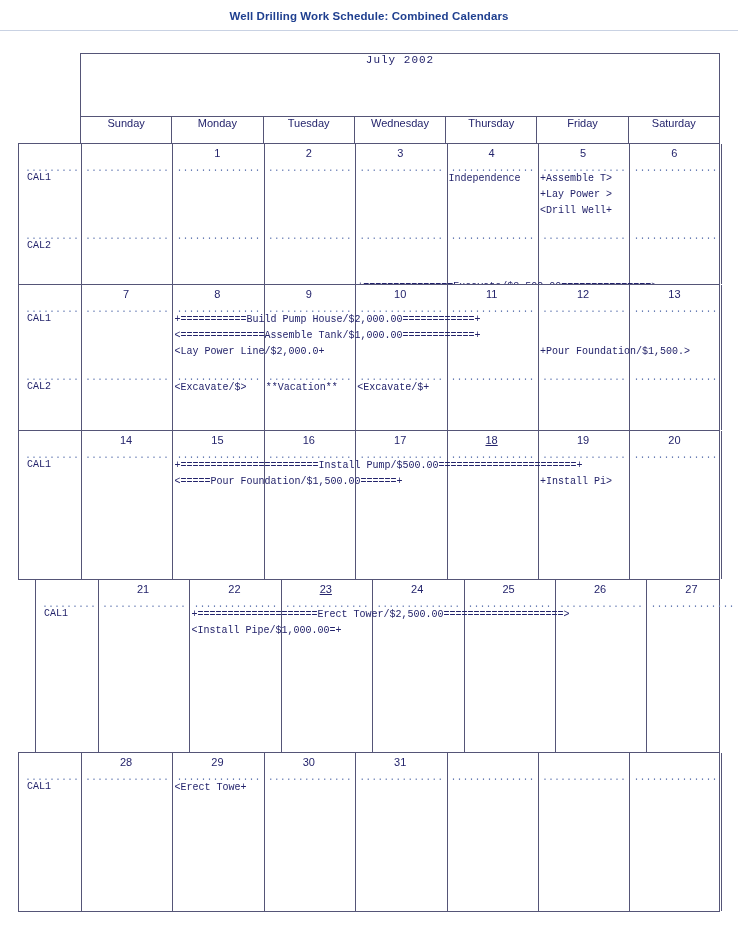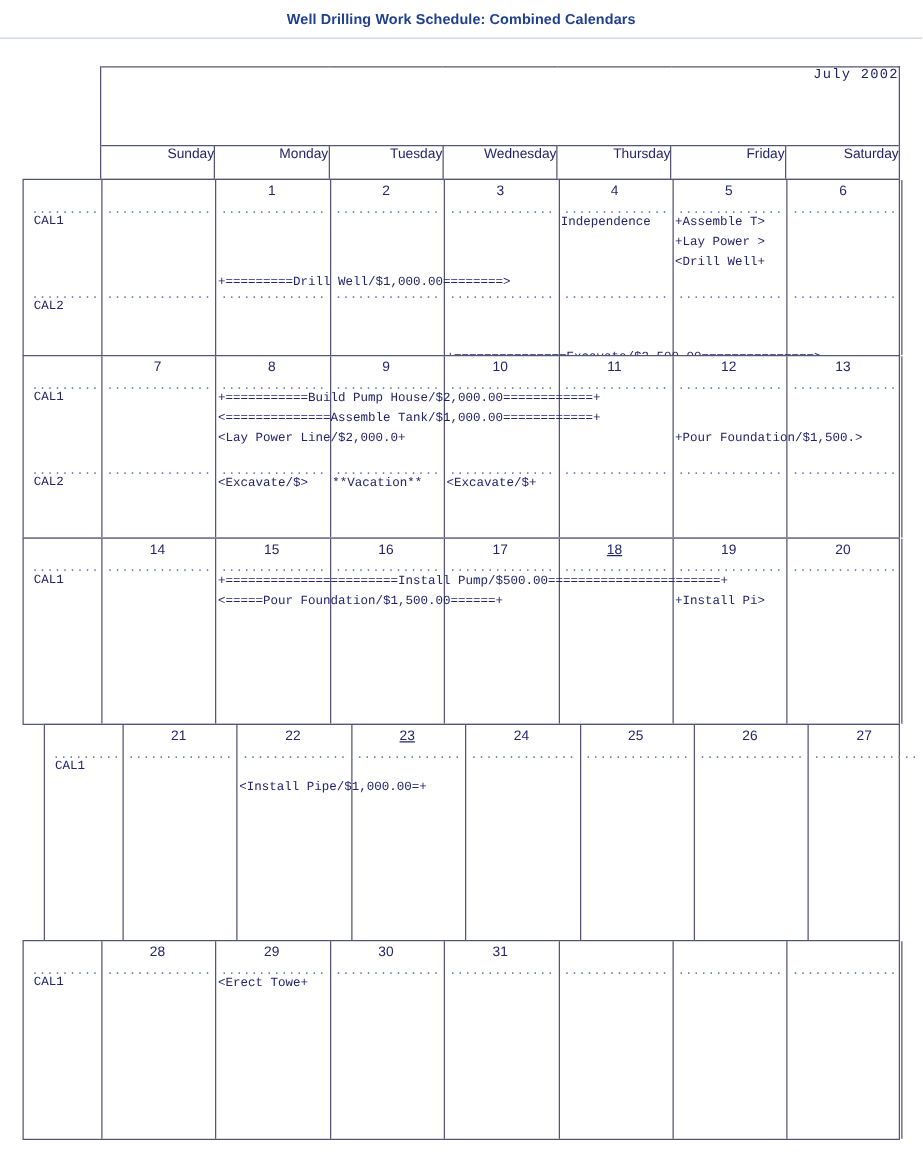--- a/index.html
+++ b/index.html
@@ -39,21 +39,20 @@
     border-collapse: collapse;
     table-layout: fixed;
     width: 702px;
     font-family: "Liberation Mono", monospace;
     font-size: 10px;
     color: #2a2a70;
   }
   table.cal td, table.cal th {
     padding: 0;
     vertical-align: top;
-    text-align: right;
   }
   
   .hdr-month-row td {
     border: 1px solid #555577;
     border-bottom: none;
   }
   .month-cell {
     height: 62px;
     text-align: center;
     font-size: 11px;
@@ -179,21 +178,20 @@
         <div class="abs-dots" style="left: 340.2px; top: 20px;">..............</div>
         <div class="abs-dots" style="left: 431.6px; top: 20px;">..............</div>
         <div class="abs-dots" style="left: 523px; top: 20px;">..............</div>
         <div class="abs-dots" style="left: 614.4px; top: 20px;">..............</div>
         <div class="abs-dots" style="left: 6px; top: 20px;">.........</div>
         <div class="cal-tag" style="top: 28px;">CAL1</div>
         <div class="abs-text" style="left: 429.6px; top: 28px;">Independence</div>
         <div class="abs-text" style="left: 521px; top: 28px;">+Assemble T&gt;</div>
         <div class="abs-text" style="left: 521px; top: 44px;">+Lay Power &gt;</div>
         <div class="abs-text" style="left: 521px; top: 60px;">&lt;Drill Well+</div>
-        <div class="abs-text" style="left: 155.4px; top: 76px;">+=========Drill Well/$1,000.00========&gt;</div>
         <div class="abs-dots" style="left: 66px; top: 88px;">..............</div>
         <div class="abs-dots" style="left: 157.4px; top: 88px;">..............</div>
         <div class="abs-dots" style="left: 248.8px; top: 88px;">..............</div>
         <div class="abs-dots" style="left: 340.2px; top: 88px;">..............</div>
         <div class="abs-dots" style="left: 431.6px; top: 88px;">..............</div>
         <div class="abs-dots" style="left: 523px; top: 88px;">..............</div>
         <div class="abs-dots" style="left: 614.4px; top: 88px;">..............</div>
         <div class="abs-dots" style="left: 6px; top: 88px;">.........</div>
         <div class="cal-tag" style="top: 96px;">CAL2</div>
         <div class="abs-text" style="left: 338.2px; top: 96px; margin-top: 40px;">+===============Excavate/$3,500.00===============&gt;</div>
@@ -287,20 +285,21 @@
         <div class="daynum-abs" style="left: 610.4px;">27</div>
         <div class="abs-dots" style="left: 66px; top: 20px;">..............</div>
         <div class="abs-dots" style="left: 157.4px; top: 20px;">..............</div>
         <div class="abs-dots" style="left: 248.8px; top: 20px;">..............</div>
         <div class="abs-dots" style="left: 340.2px; top: 20px;">..............</div>
         <div class="abs-dots" style="left: 431.6px; top: 20px;">..............</div>
         <div class="abs-dots" style="left: 523px; top: 20px;">..............</div>
         <div class="abs-dots" style="left: 614.4px; top: 20px;">..............</div>
         <div class="abs-dots" style="left: 6px; top: 20px;">.........</div>
         <div class="cal-tag" style="top: 28px;">CAL1</div>
+        <div class="abs-text" style="left: 155.4px; top: 28px;">+====================Erect Tower/$2,500.00====================&gt;</div>
         <div class="abs-text" style="left: 155.4px; top: 44px;">&lt;Install Pipe/$1,000.00=+</div>
       </div>
       <div class="weekblock" style="height: 158px;">
         <div class="vline" style="left: 62px;"></div>
         <div class="vline" style="left: 153.4px;"></div>
         <div class="vline" style="left: 244.8px;"></div>
         <div class="vline" style="left: 336.2px;"></div>
         <div class="vline" style="left: 427.6px;"></div>
         <div class="vline" style="left: 519px;"></div>
         <div class="vline" style="left: 610.4px;"></div>

